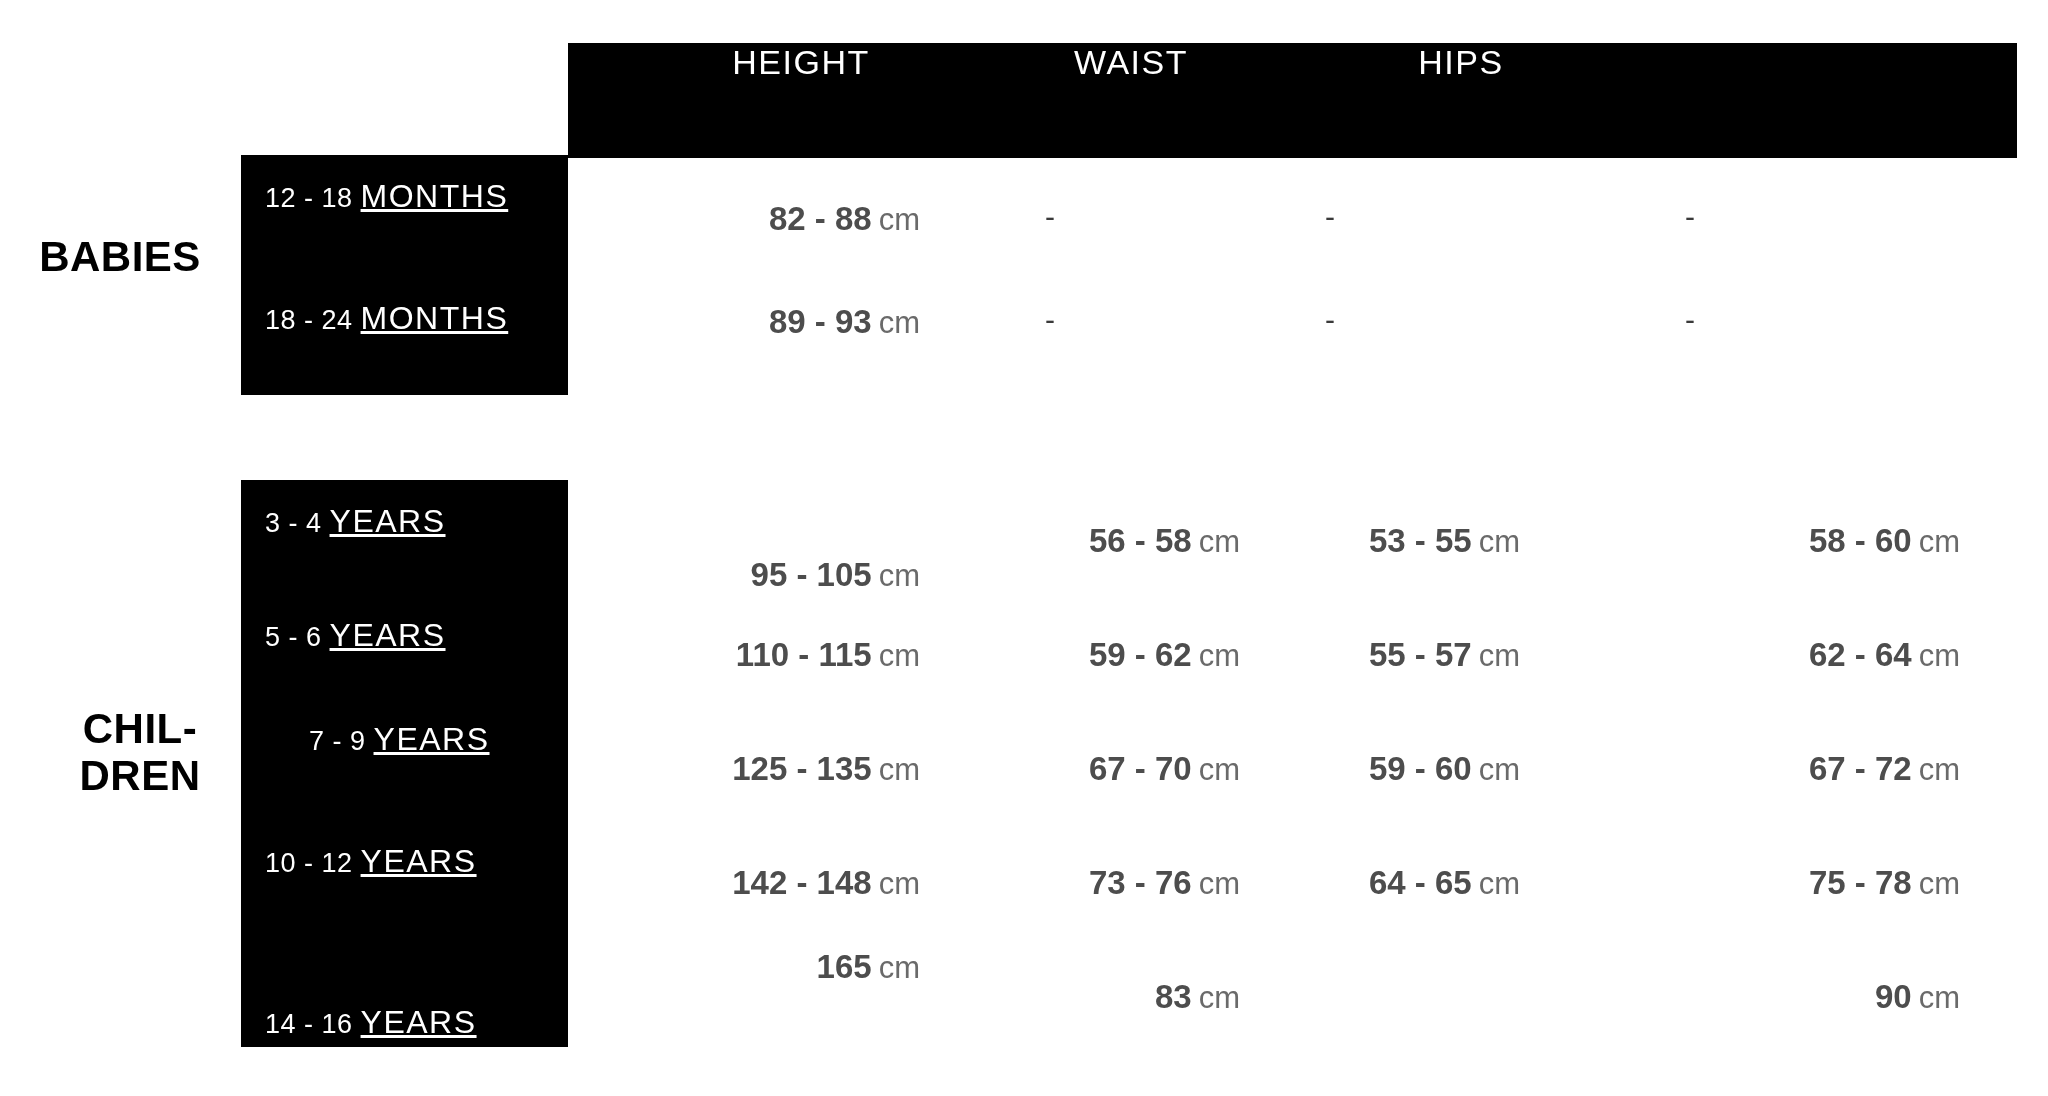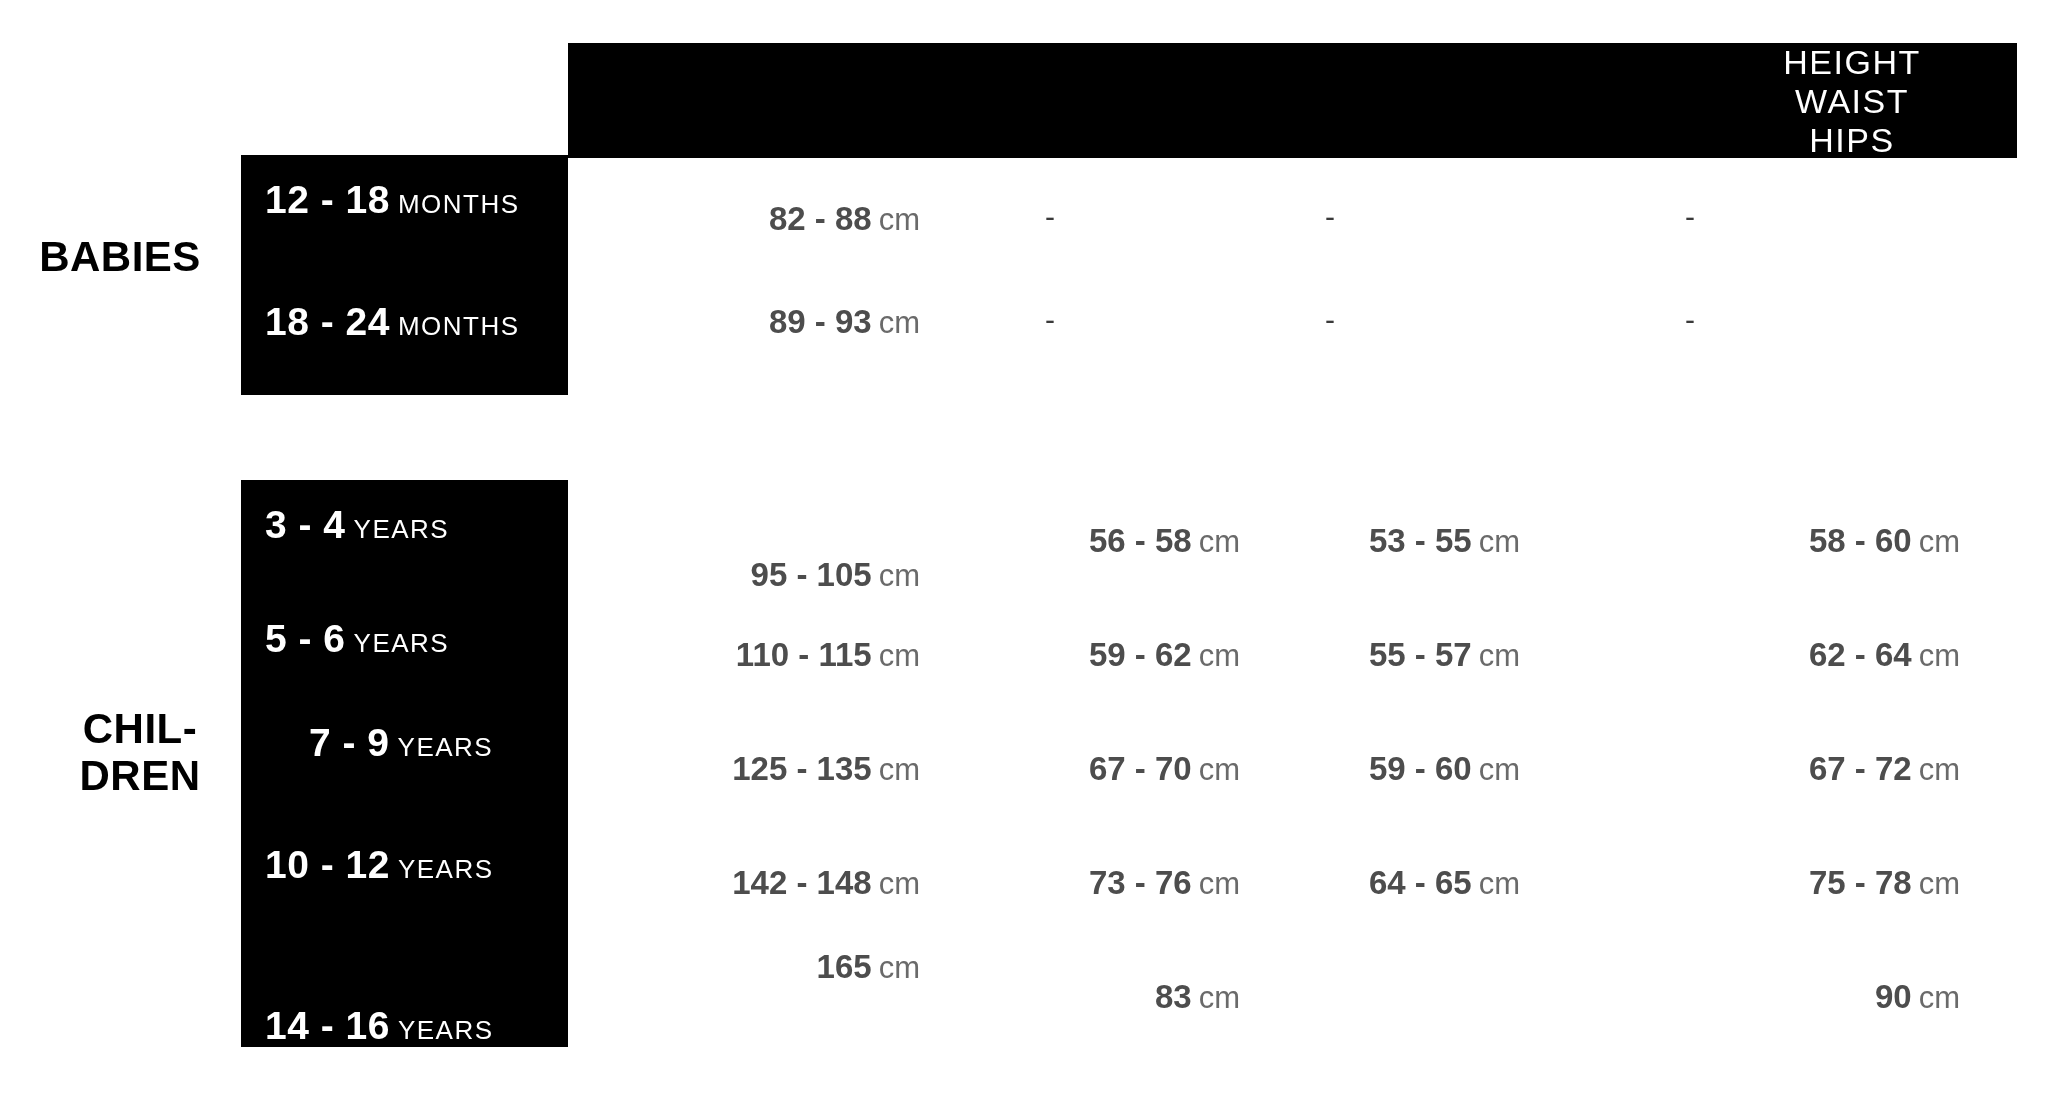--- a/index.html
+++ b/index.html
@@ -23,22 +23,21 @@
 
   
   .header-band {
     position: absolute;
     left: 568px;
     top: 43px;
     width: 1449px;
     height: 115px;
     background: #000000;
     display: flex;
-    align-items: flex-end;
-    flex-direction: column;
+    align-items: flex-start;
   }
   .header-cell {
     color: #ffffff;
     font-size: 34px;
     letter-spacing: 1.5px;
     text-align: center;
     font-weight: 400;
   }
   .hc-height { width: 330px; margin-left: 68px; }
   .hc-bust   { width: 330px; }
@@ -83,29 +82,30 @@
     width: 327px;
     height: 567px;
   }
 
   .row-label {
     position: absolute;
     color: #ffffff;
     white-space: nowrap;
   }
   .row-label .num {
-    font-size: 39px;
-    font-weight: bold;
+    font-size: 27px;
+    font-weight: normal;
     letter-spacing: 0.5px;
   }
   .row-label .unit {
-    font-size: 26px;
+    font-size: 32px;
     font-weight: 400;
     letter-spacing: 1.5px;
     margin-left: 8px;
+    text-decoration: underline;
   }
 
   
   .val {
     position: absolute;
     color: #5a5a5a;
     white-space: nowrap;
     text-align: right;
   }
   .val .num {

